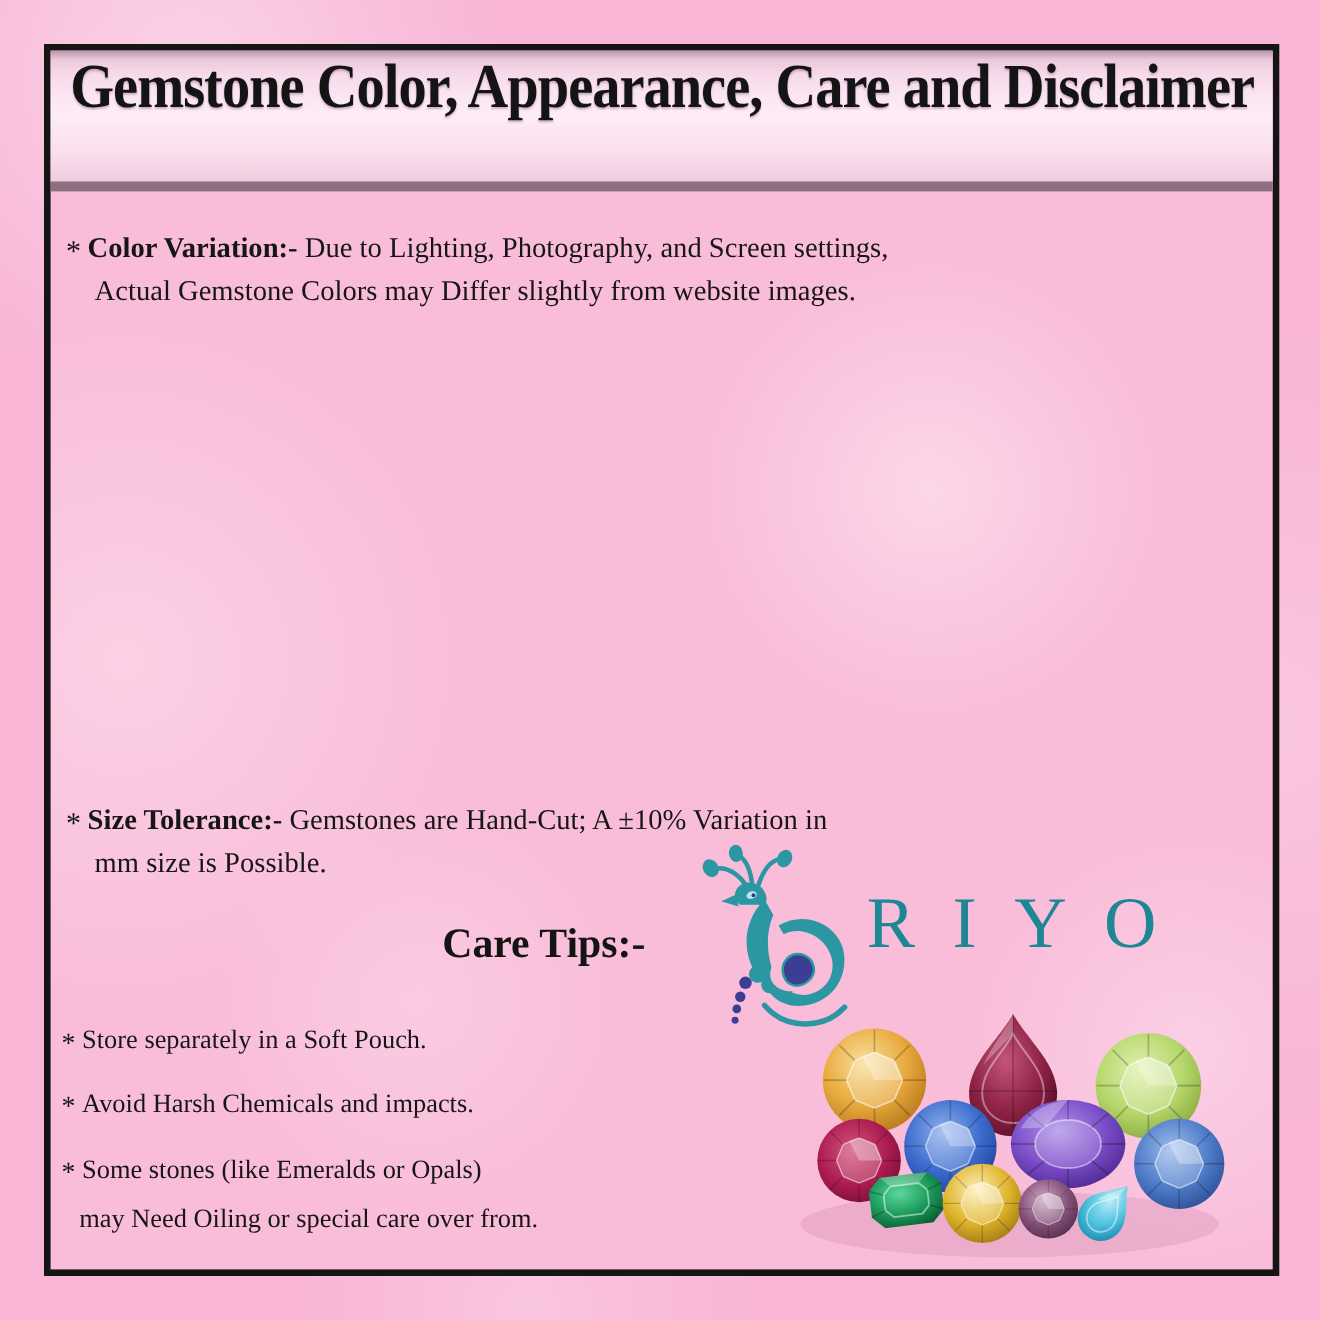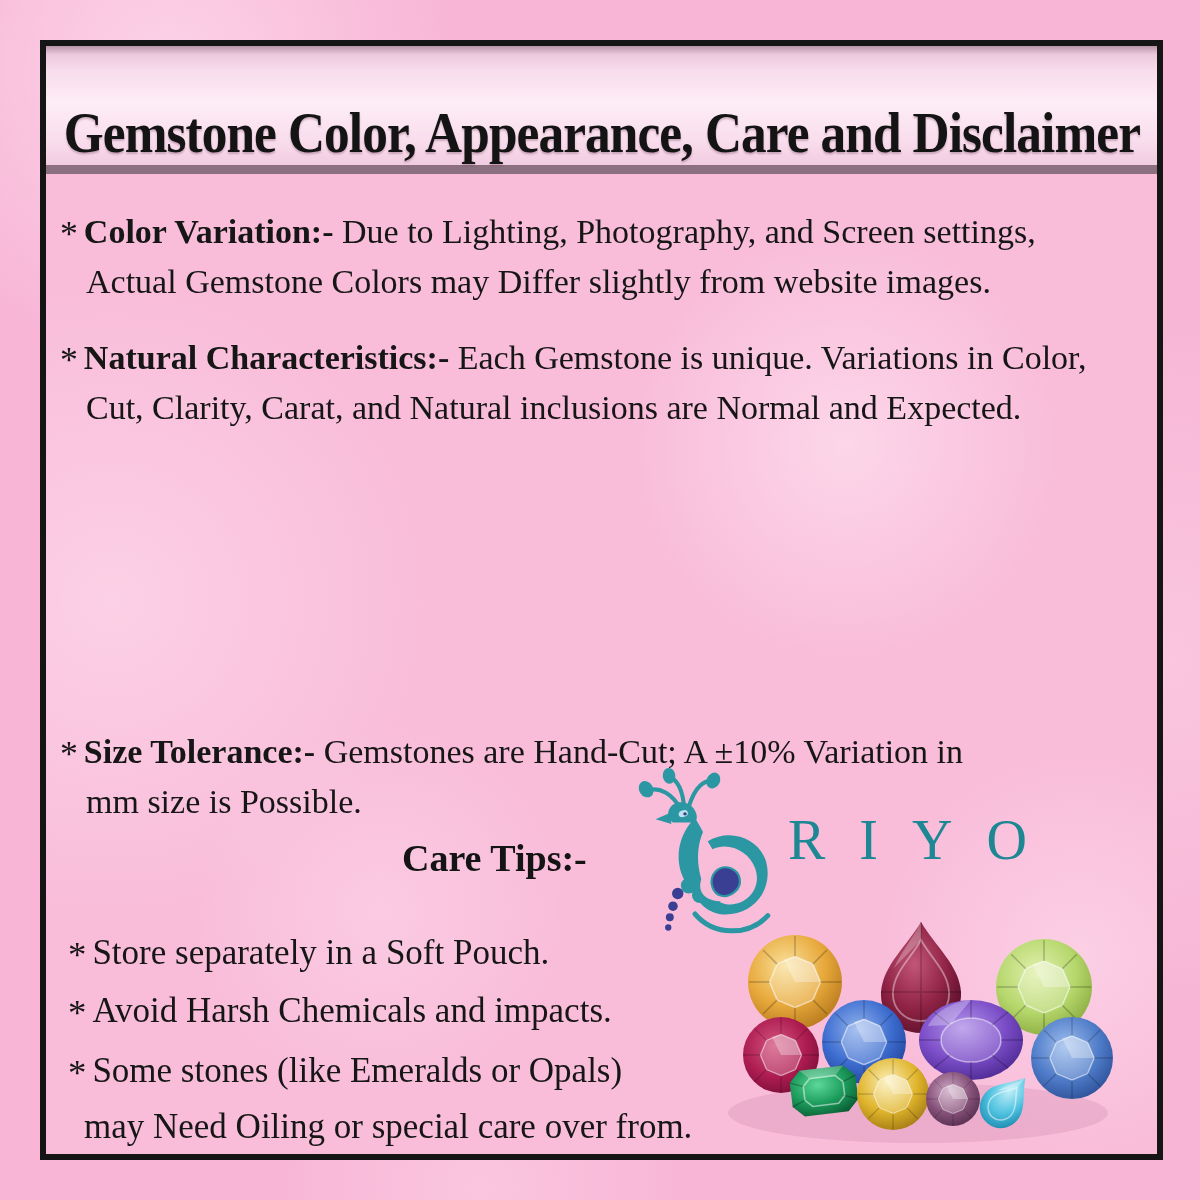--- a/index.html
+++ b/index.html
@@ -19,60 +19,56 @@
     background-image:
       radial-gradient(circle 300px at 72% 36%, rgba(255,231,243,.6), transparent 70%),
       radial-gradient(circle 430px at 6% 50%, rgba(255,227,241,.5), transparent 72%),
       radial-gradient(circle 280px at 93% 82%, rgba(255,229,242,.45), transparent 70%),
       radial-gradient(circle 260px at 30% 78%, rgba(255,229,242,.35), transparent 70%);
   }
   .titleband{
     position:absolute;left:0;top:0;right:0;height:119px;
     border-bottom:9px solid #8c7080;
     background:linear-gradient(180deg,#b795a9 0%,#ecc8dc 7%,#f8dcec 20%,#fdedf6 48%,#f9ddec 80%,#f1cce0 100%);
-    display:flex;align-items:flex-end;justify-content:center;
+    display:flex;align-items:flex-start;justify-content:center;
   }
   .pagetitle{
     font-size:57px;font-weight:bold;color:#141414;white-space:nowrap;
     transform:scaleX(.9);transform-origin:center;letter-spacing:-1px;
     text-shadow:0 2px 2px rgba(120,70,100,.35);
   }
-  .bullet{position:absolute;left:14px;right:40px;font-size:34px;line-height:50px;color:#161616;}
+  .bullet{position:absolute;left:14px;right:40px;font-size:26px;line-height:39px;color:#161616;}
   .bullet .l2{padding-left:26px;}
   .bullet b{font-weight:bold;}
   .star{display:inline-block;font-size:1.05em;transform:translateY(3px);padding-right:6px;}
   .caretitle{position:absolute;left:356px;top:790px;font-size:38px;font-weight:bold;color:#141414;}
-  .caretip{position:absolute;left:22px;right:380px;font-size:35px;line-height:56px;color:#161616;}
+  .caretip{position:absolute;left:10px;right:380px;font-size:24px;line-height:44px;color:#161616;}
   .caretip .l2{padding-left:16px;}
   .caretip .l2:empty{display:none;}
   .brandname{
     position:absolute;left:742px;top:748px;
-    font-size:56px;line-height:92px;letter-spacing:34px;color:#1d8794;white-space:nowrap;
+    font-size:66px;line-height:92px;letter-spacing:34px;color:#1d8794;white-space:nowrap;
   }
   .peacock{position:absolute;left:578px;top:720px;width:158px;height:176px;}
   .gems{position:absolute;left:652px;top:862px;width:462px;height:245px;}
 </style>
 </head>
 <body>
 
 <div class="frame">
 
   <div class="titleband">
     <div class="pagetitle">Gemstone Color, Appearance, Care and Disclaimer</div>
   </div>
 
   <div class="bullet" style="top:160px">
     <div class="l1"><span class="star">*</span><b>Color Variation:-</b><span> Due to Lighting, Photography, and Screen settings,</span></div>
     <div class="l2">Actual Gemstone Colors may Differ slightly from website images.</div>
   </div>
 
-  <div class="bullet" style="top:286px">
-    <div class="l1"><span class="star">*</span><b>Natural Characteristics:-</b><span> Each Gemstone is unique. Variations in Color,</span></div>
-    <div class="l2">Cut, Clarity, Carat, and Natural inclusions are Normal and Expected.</div>
-  </div>
 
 
 
   <div class="bullet" style="top:680px">
     <div class="l1"><span class="star">*</span><b>Size Tolerance:-</b><span> Gemstones are Hand-Cut; A ±10% Variation in</span></div>
     <div class="l2">mm size is Possible.</div>
   </div>
 
   <div class="caretitle">Care Tips:-</div>
 

